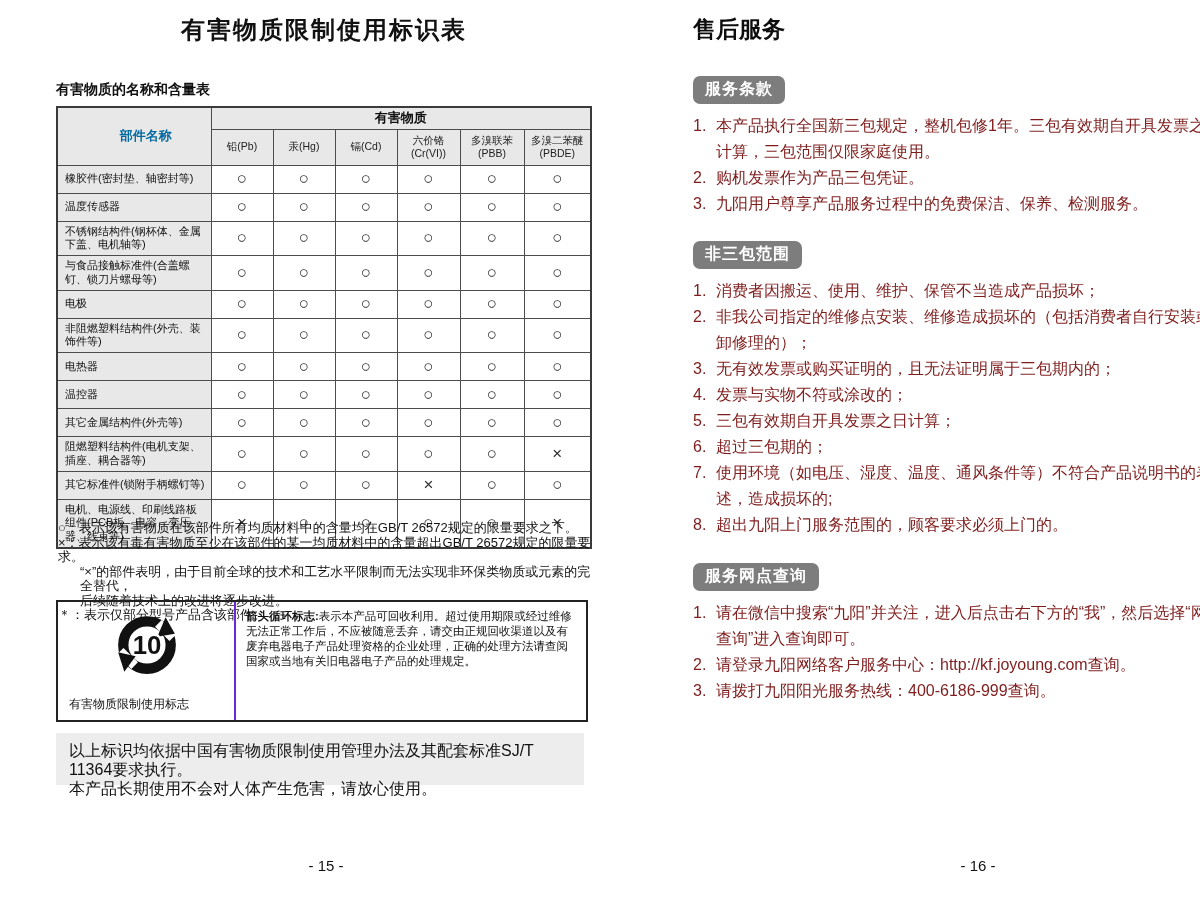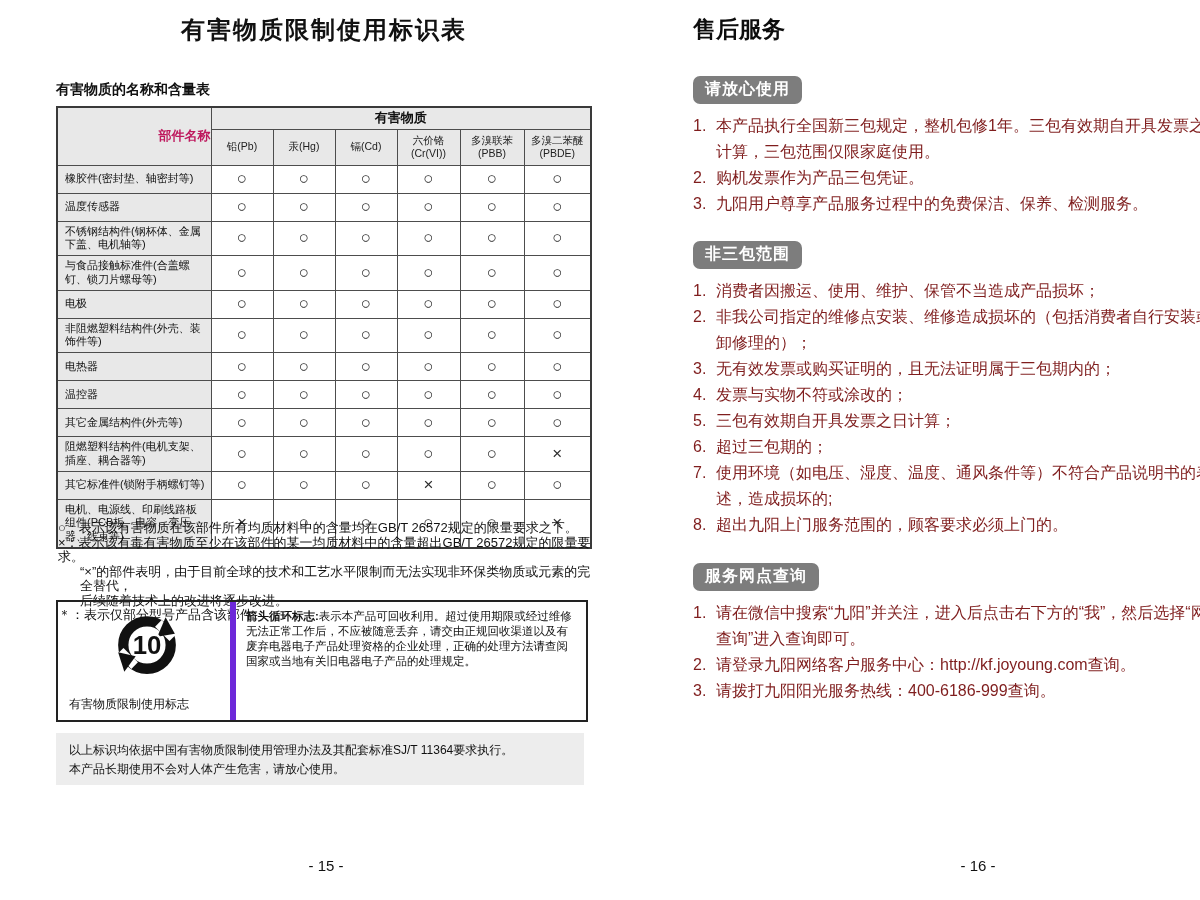--- a/index.html
+++ b/index.html
@@ -10,43 +10,43 @@
   
   .left-page { position:absolute; left:8px; top:0; width:536px; height:900px; }
   .lp-title { position:absolute; top:14px; left:0; width:536px; text-align:center;
     font-size:24px; font-weight:bold; letter-spacing:2px; color:#111; }
   .lp-subtitle { position:absolute; top:81px; left:0; font-size:14px; font-weight:bold; color:#111; }
 
   table.hazard { position:absolute; top:106px; left:0; width:534px;
     border-collapse:collapse; table-layout:fixed; border:2px solid #3a3a3a; }
   table.hazard th, table.hazard td { border:1px solid #4d4d4d; }
   table.hazard thead th { background:#e8e8e8; }
-  th.corner { text-align:right; padding-left:23px; font-size:13px; font-weight:bold; color:#be185d; }
+  th.corner { text-align:center; padding-left:23px; font-size:13px; font-weight:bold; color:#0369a1; }
   th.group { font-size:13px; font-weight:bold; height:22px; color:#111; }
   th.colh { font-size:10.5px; font-weight:normal; color:#222; height:36px; line-height:1.25; padding:2px 1px; }
   td.lbl { background:#e8e8e8; font-size:11px; line-height:1.25; text-align:left;
     padding:3px 3px 3px 7px; color:#111; }
   td.sym { text-align:center; font-size:17px; color:#2d2d2d; background:#fff; font-weight:400; }
   tr.h1 { height:28px; } tr.h2 { height:34px; }
 
   .footnotes { position:absolute; top:521px; left:2px; width:536px;
     font-size:13px; line-height:14.5px; color:#111; }
   .fn.ind { padding-left:22px; }
 
   .logo-box { position:absolute; top:600px; left:0; width:532px; height:122px;
     border:2px solid #222; display:flex; }
-  .logo-cell { width:178px; border-right:6px solid #6d28d9; position:relative; flex:0 0 178px; }
+  .logo-cell { width:178px; border-right:2px solid #6d28d9; position:relative; flex:0 0 178px; }
   .efup-logo { position:absolute; left:56px; top:10px; }
   .logo-caption { position:absolute; left:11px; bottom:7px; font-size:12px; color:#111; }
   .logo-text-cell { flex:1; padding:7px 9px 6px 10px; font-size:11.5px; line-height:15px; color:#111; }
   .logo-text-cell p { margin-bottom:8px; }
   .logo-text-cell b { font-weight:bold; }
 
   .note-box { position:absolute; top:733px; left:0; width:528px; height:52px;
-    background:#ededed; padding:8px 10px 0 13px; font-size:12px; line-height:19px; color:#111; }
+    background:#ededed; padding:8px 10px 0 13px; font-size:16px; line-height:19px; color:#111; }
 
   .page-num { position:absolute; top:857px; font-size:15px; color:#111; }
   .page-num.pn-left { left:8px; width:540px; text-align:center; }
   .page-num.pn-right { left:660px; width:540px; text-align:center; }
 
   
   .right-page { position:absolute; left:645px; top:0; width:542px; height:652px; }
   .rp-title { position:absolute; top:14px; left:0; font-size:23px; font-weight:bold; color:#0d0d0d; }
   .section { position:absolute; left:0; width:542px; }
   .sec-1 { top:76px; } .sec-2 { top:241px; } .sec-3 { top:563px; }
@@ -231,21 +231,21 @@
     <div class="note-box">
       <div>以上标识均依据中国有害物质限制使用管理办法及其配套标准SJ/T 11364要求执行。</div>
       <div>本产品长期使用不会对人体产生危害，请放心使用。</div>
     </div>
   </div>
 
   <div class="right-page">
     <div class="rp-title">售后服务</div>
 
     <div class="section sec-1">
-      <span class="badge">请放心使用</span>
+      <span class="badge">服务条款</span>
       <div class="items">
         <div class="item">
             <span class="itxt">本产品执行全国新三包规定，整机包修1年。三包有效期自开具发票之日计算，三包范围仅限家庭使用。</span>
           </div>
         <div class="item">
             <span class="itxt">购机发票作为产品三包凭证。</span>
           </div>
         <div class="item">
             <span class="itxt">九阳用户尊享产品服务过程中的免费保洁、保养、检测服务。</span>
           </div>

